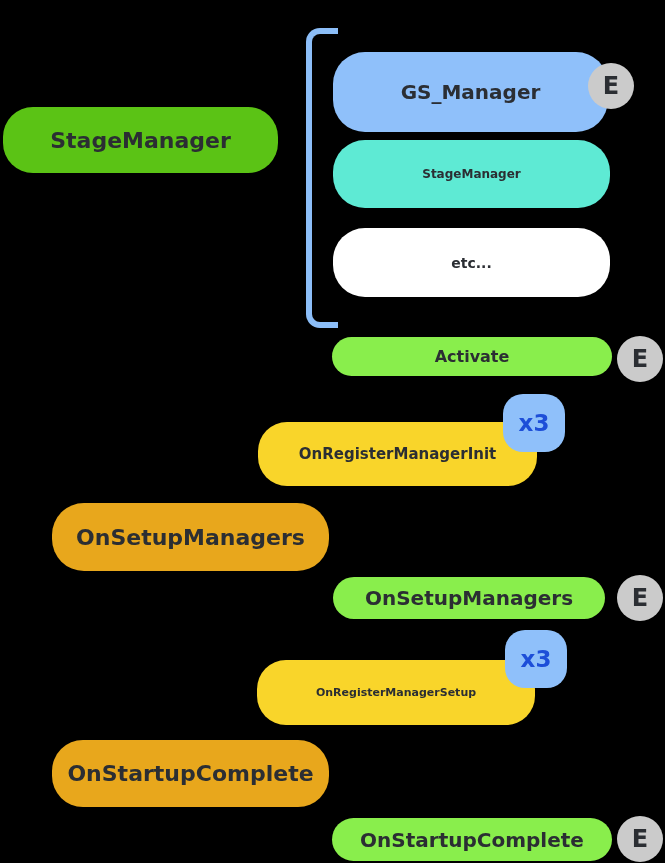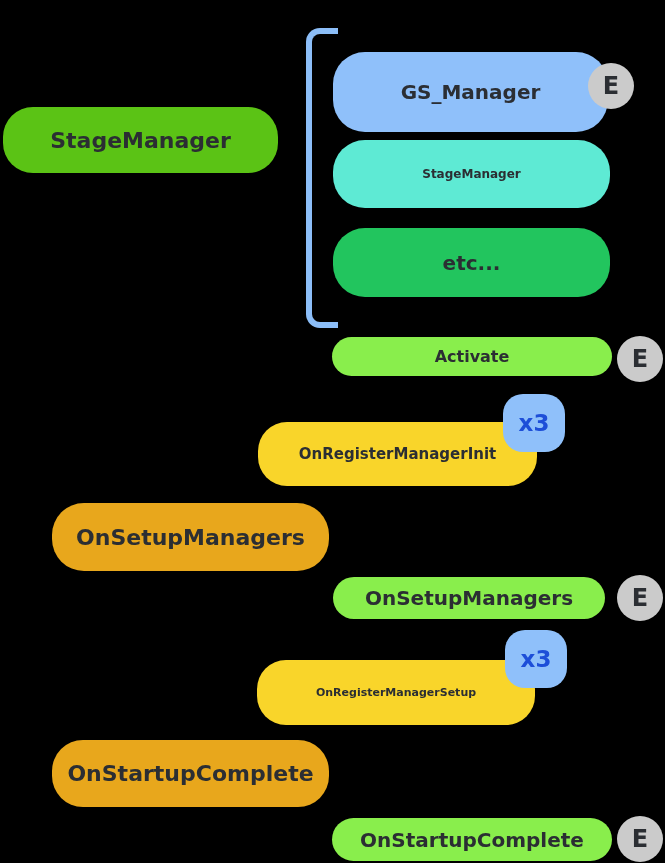--- a/index.html
+++ b/index.html
@@ -21,21 +21,21 @@
     color: #2b2e33;
     text-align: center;
     box-sizing: border-box;
   }
 
   
   #gs-game-manager        { left: 3px;   top: 3px;   width: 275px; height: 86px; background: #5a92f0; border-radius: 32px; font-size: 22px; }
   #init-managers          { left: 3px;   top: 107px; width: 275px; height: 66px; background: #5bc315; border-radius: 30px; font-size: 22px; }
   #gs-manager             { left: 333px; top: 52px;  width: 275px; height: 80px; background: #8fc0fa; border-radius: 32px; font-size: 20px; }
   #stage-manager          { left: 333px; top: 140px; width: 277px; height: 68px; background: #5eead4; border-radius: 32px; font-size: 12px; }
-  #etc-node               { left: 333px; top: 228px; width: 277px; height: 69px; background: #22c55e; border-radius: 32px; font-size: 20px; justify-content: center; }
+  #etc-node               { left: 333px; top: 228px; width: 277px; height: 69px; background: #ffffff; border-radius: 32px; font-size: 14px; justify-content: center; }
   #activate               { left: 332px; top: 337px; width: 280px; height: 39px; background: #89ee4c; border-radius: 22px; font-size: 16px; }
   #on-register-manager-init  { left: 258px; top: 422px; width: 279px; height: 64px; background: #f9d52a; border-radius: 29px; font-size: 15px; }
   #on-setup-managers-caller  { left: 52px;  top: 503px; width: 277px; height: 68px; background: #e8a71c; border-radius: 32px; font-size: 22px; }
   #on-setup-managers-event   { left: 333px; top: 577px; width: 272px; height: 42px; background: #89ee4c; border-radius: 21px; font-size: 20px; }
   #on-register-manager-setup { left: 257px; top: 660px; width: 278px; height: 65px; background: #f9d52a; border-radius: 29px; font-size: 11px; }
   #on-startup-complete-caller{ left: 52px;  top: 740px; width: 277px; height: 67px; background: #e8a71c; border-radius: 31px; font-size: 22px; }
   #on-startup-complete-event { left: 332px; top: 818px; width: 280px; height: 43px; background: #89ee4c; border-radius: 22px; font-size: 20px; }
 
   
   .bracket {

